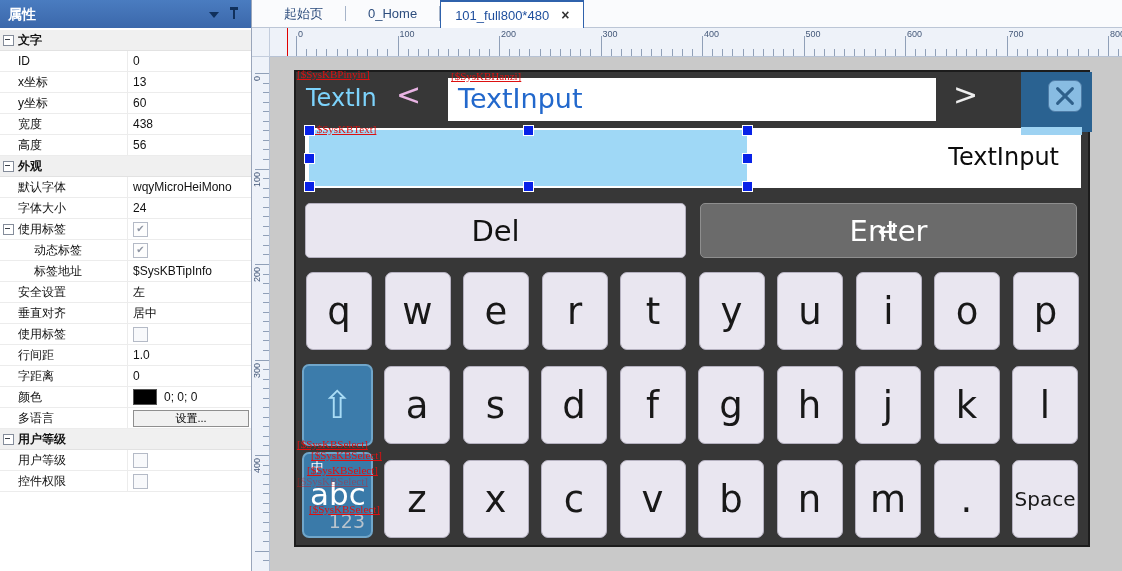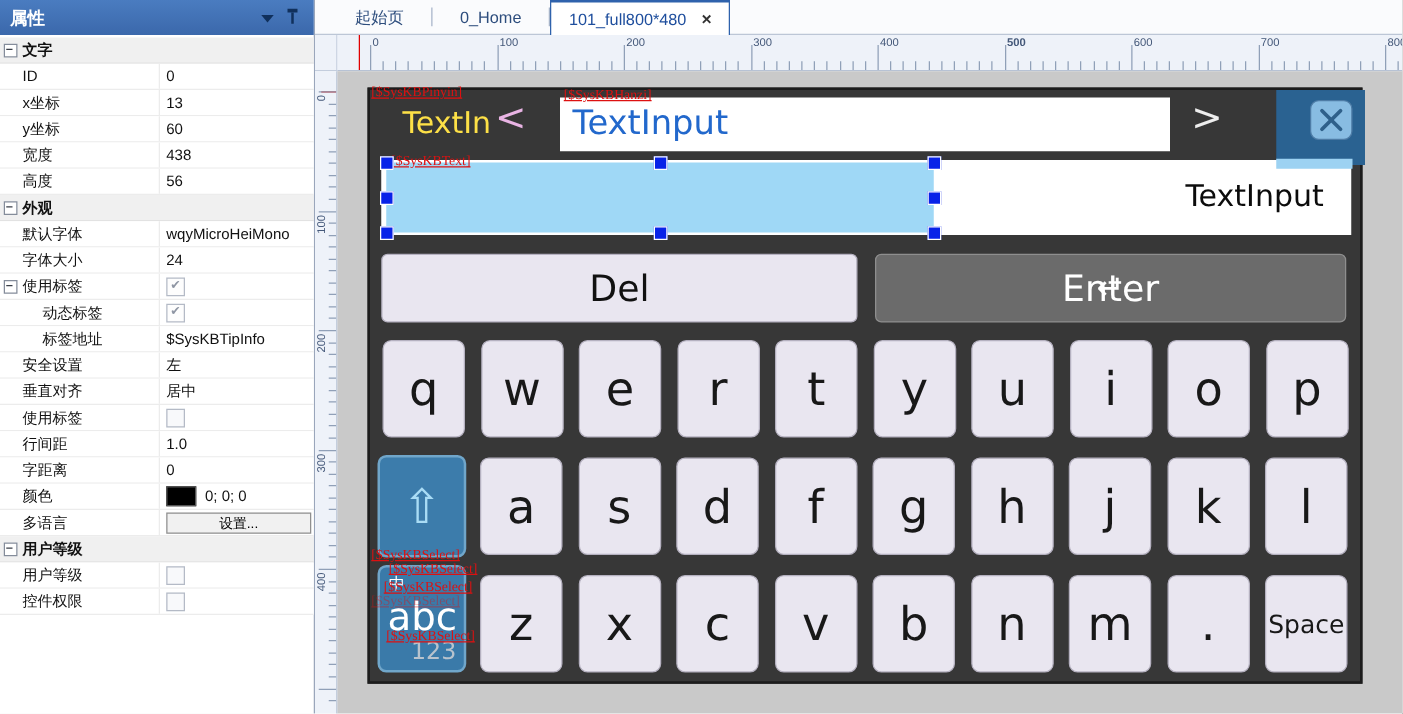--- a/index.html
+++ b/index.html
@@ -59,21 +59,21 @@
   .vmark{position:absolute;right:0;top:16px;width:12px;height:1px;background:#e00000;}
 
   
   .canvas{position:absolute;left:270px;top:57px;width:852px;height:514px;background:#c9c9c9;}
   .page{position:absolute;left:24px;top:13px;width:792px;height:473px;background:#373737;
         border:2px solid #1c1c1c;font-family:"DejaVu Sans",sans-serif;}
   .page *{position:absolute;box-sizing:border-box;}
   .redlab{font-family:"Liberation Serif",serif;font-size:11px;color:#dd1111;
           text-decoration:underline;white-space:nowrap;z-index:30;}
   .redlab.faded{opacity:.4;}
-  .tb-label{left:26px;top:12px;color:#fde047;font-size:24px;}
+  .tb-label{left:10px;top:12px;color:#7dd3fc;font-size:24px;}
   .tb-prev{left:100px;top:5px;color:#e9b4e4;font-size:30px;}
   .tb-input{left:152px;top:6px;width:488px;height:43px;background:#fff;color:#2268cc;
             font-size:27px;line-height:41px;padding-left:10px;}
   .tb-next{left:657px;top:5px;color:#eee;font-size:30px;}
   .xblock{left:725px;top:0;width:71px;height:60px;background:#2a6291;}
   .xbtn{left:27px;top:8px;width:34px;height:32px;background:#88bce2;border:1px solid #4e7ca6;border-radius:7px;}
   .xbtn i{left:50%;top:50%;width:24px;height:3px;background:#2f608a;border-radius:2px;}
   .xbtn i.a{transform:translate(-50%,-50%) rotate(45deg);}
   .xbtn i.b{transform:translate(-50%,-50%) rotate(-45deg);}
   .xstrip{left:725px;top:55px;width:61px;height:8px;background:#9dd2f2;z-index:5;}
@@ -335,21 +335,21 @@
       <div class="htick" style="left: 442.15px; height: 7px;"></div>
       <div class="htick" style="left: 452.3px; height: 7px;"></div>
       <div class="htick" style="left: 462.45px; height: 7px;"></div>
       <div class="htick" style="left: 472.6px; height: 7px;"></div>
       <div class="htick" style="left: 482.75px; height: 7px;"></div>
       <div class="htick" style="left: 492.9px; height: 7px;"></div>
       <div class="htick" style="left: 503.05px; height: 7px;"></div>
       <div class="htick" style="left: 513.2px; height: 7px;"></div>
       <div class="htick" style="left: 523.35px; height: 7px;"></div>
       <div class="htick" style="left: 533.5px; height: 20px;"></div>
-      <div class="hnum" style="left: 535.5px; font-weight: bold;">500</div>
+      <div class="hnum" style="left: 535.5px;">500</div>
       <div class="htick" style="left: 543.65px; height: 7px;"></div>
       <div class="htick" style="left: 553.8px; height: 7px;"></div>
       <div class="htick" style="left: 563.95px; height: 7px;"></div>
       <div class="htick" style="left: 574.1px; height: 7px;"></div>
       <div class="htick" style="left: 584.25px; height: 7px;"></div>
       <div class="htick" style="left: 594.4px; height: 7px;"></div>
       <div class="htick" style="left: 604.55px; height: 7px;"></div>
       <div class="htick" style="left: 614.7px; height: 7px;"></div>
       <div class="htick" style="left: 624.85px; height: 7px;"></div>
       <div class="htick" style="left: 635px; height: 20px;"></div>

